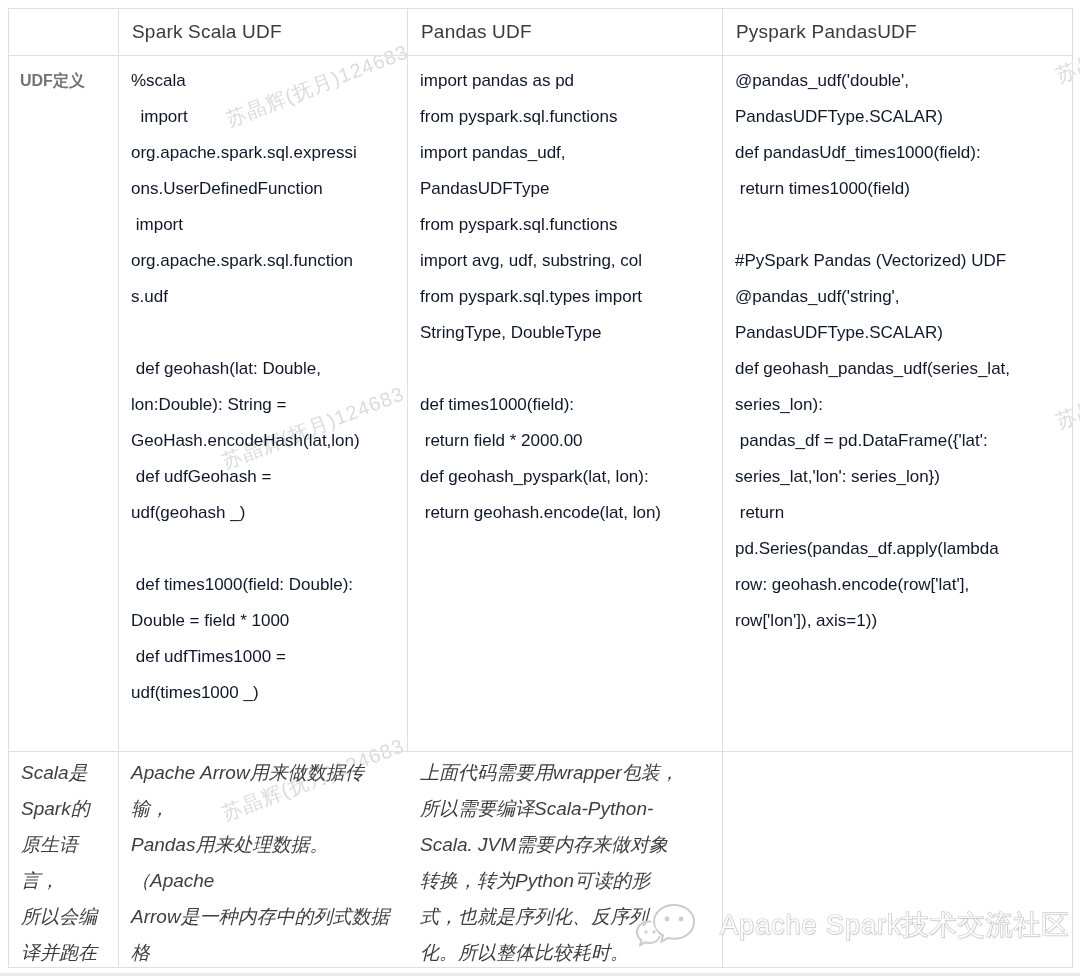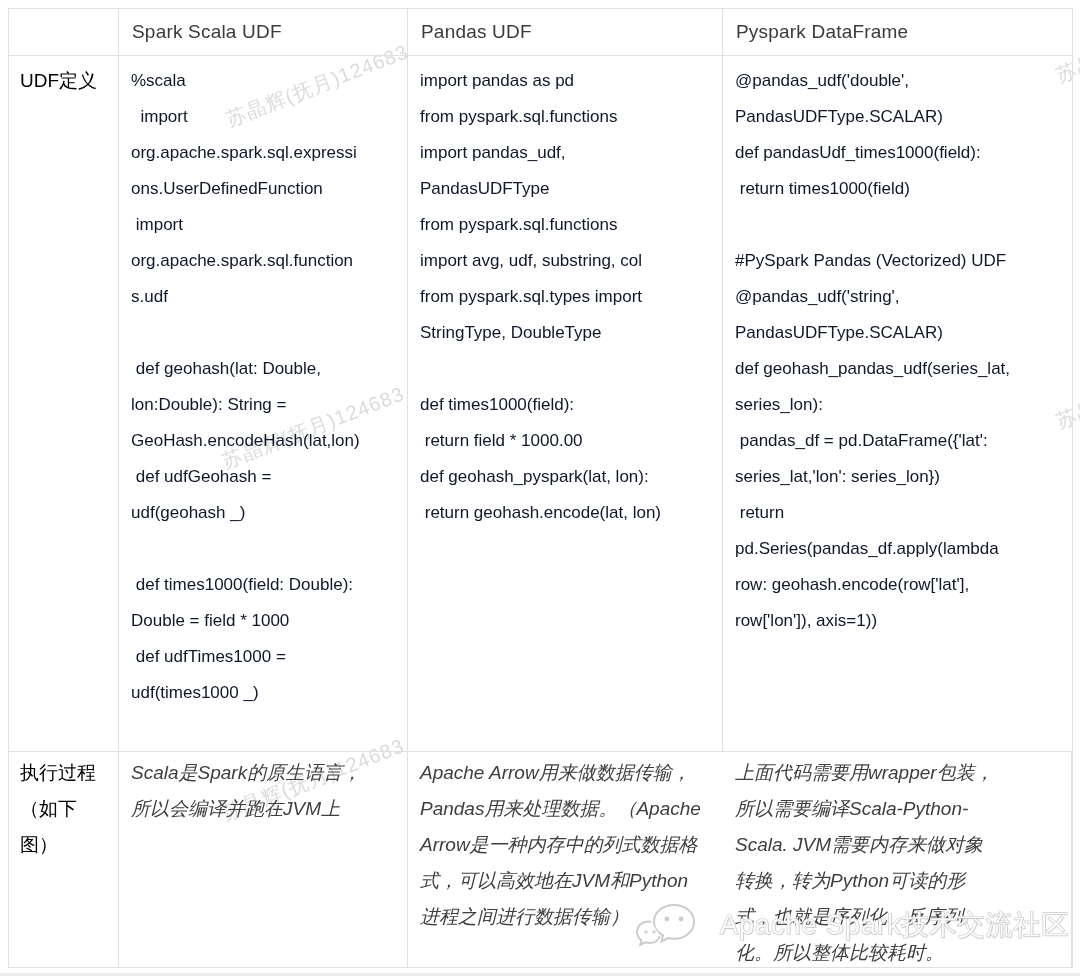--- a/index.html
+++ b/index.html
@@ -33,23 +33,24 @@
     display:flex;align-items:center;
     padding:0 13px;
     letter-spacing:0.2px;
   }
   .code{
     font-size:17px;line-height:36px;color:#0f172a;
     white-space:pre-wrap;word-break:break-word;
     padding:7px 12px;
   }
   .rowhead{
-    font-size:19px;line-height:36px;color:#000000;
+    font-size:16px;line-height:36px;color:#737373;
     white-space:pre-wrap;
     padding:7px 11px;
+    font-weight:bold;
   }
   .rowhead.r2{padding-top:3px;}
   .cn{
     font-size:19px;line-height:36px;color:#3e3e3e;
     white-space:pre-wrap;
     padding:3px 12px;
     font-style:italic;
   }
   
   .wm{
@@ -97,21 +98,21 @@
 <div class="wm" id="wm2">苏晶辉(抚月)124683</div>
 <div class="wm" id="wm3">苏晶辉(抚月)124683</div>
 <div class="wm" id="wm4">苏晶辉(抚月)124683</div>
 <div class="wm" id="wm5">苏晶辉(抚月)124683</div>
 
 <div class="tbl">
 
   <div class="cell hcell"></div>
   <div class="cell hcell">Spark Scala UDF</div>
   <div class="cell hcell">Pandas UDF</div>
-  <div class="cell hcell last-col">Pyspark DataFrame</div>
+  <div class="cell hcell last-col">Pyspark PandasUDF</div>
 
   <div class="cell rowhead">UDF定义</div>
   <div class="cell code">%scala
   import
 org.apache.spark.sql.expressi
 ons.UserDefinedFunction
  import
 org.apache.spark.sql.function
 s.udf
 
@@ -128,43 +129,40 @@
   <div class="cell code">import pandas as pd
 from pyspark.sql.functions
 import pandas_udf,
 PandasUDFType
 from pyspark.sql.functions
 import avg, udf, substring, col
 from pyspark.sql.types import
 StringType, DoubleType
 
 def times1000(field):
- return field * 1000.00
+ return field * 2000.00
 def geohash_pyspark(lat, lon):
  return geohash.encode(lat, lon)</div>
   <div class="cell code last-col">@pandas_udf('double',
 PandasUDFType.SCALAR)
 def pandasUdf_times1000(field):
  return times1000(field)
 
 #PySpark Pandas (Vectorized) UDF
 @pandas_udf('string',
 PandasUDFType.SCALAR)
 def geohash_pandas_udf(series_lat,
 series_lon):
  pandas_df = pd.DataFrame({'lat':
 series_lat,'lon': series_lon})
  return
 pd.Series(pandas_df.apply(lambda
 row: geohash.encode(row['lat'],
 row['lon']), axis=1))</div>
 
-  <div class="cell rowhead r2 last-row">执行过程
-（如下
-图）</div>
   <div class="cell cn last-row">Scala是Spark的原生语言，
 所以会编译并跑在JVM上</div>
   <div class="cell cn last-row last-col">Apache Arrow用来做数据传输，
 Pandas用来处理数据。（Apache
 Arrow是一种内存中的列式数据格
 式，可以高效地在JVM和Python
 进程之间进行数据传输）</div>
   <div class="cell cn last-row">上面代码需要用wrapper包装，
 所以需要编译Scala-Python-
 Scala. JVM需要内存来做对象

